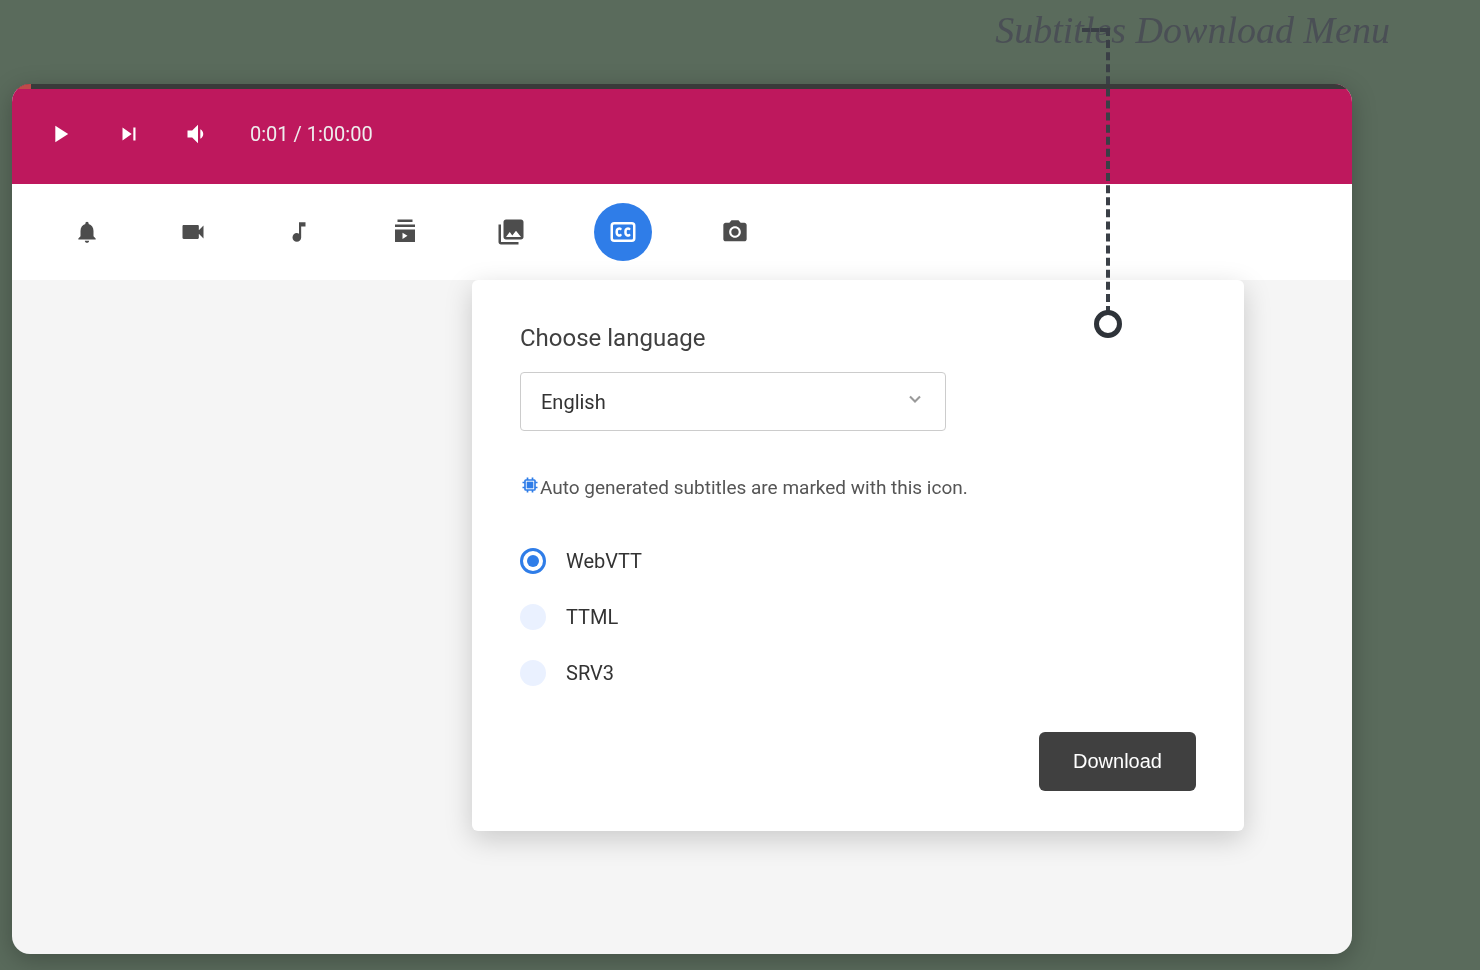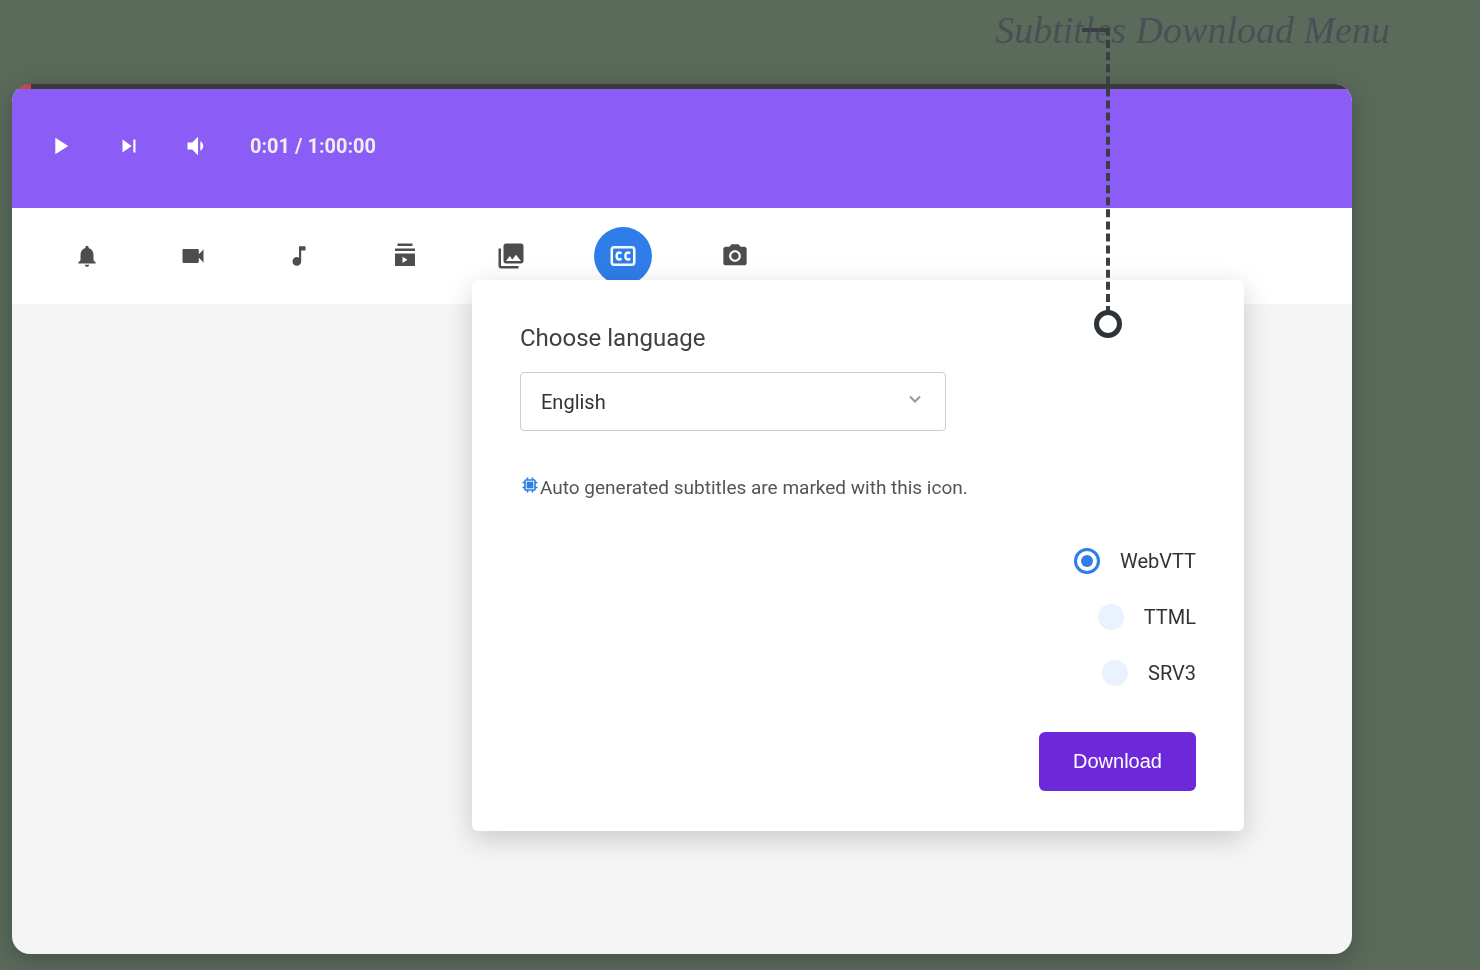--- a/index.html
+++ b/index.html
@@ -48,24 +48,23 @@
     left: 12px;
     width: 1340px;
     height: 870px;
     background: #f5f5f5;
     border-radius: 18px;
     overflow: hidden;
     box-shadow: 0 6px 24px rgba(0,0,0,0.25);
   }
 
   .video-bar {
-    height: 124px;
-    background: #8b5cf6;
+    height: 100px;
+    background: #be185d;
     position: relative;
-    font-weight: bold;
   }
   .progress-track {
     position: absolute;
     top: 0;
     left: 0;
     right: 0;
     height: 5px;
     background: #3a3a3a;
   }
   .progress-fill {
@@ -159,21 +158,20 @@
     margin-bottom: 48px;
   }
   .cpu-icon {
     color: #2f7de8;
   }
   .radio-list {
     display: flex;
     flex-direction: column;
     gap: 30px;
     margin-bottom: 46px;
-    align-items: flex-end;
   }
   .radio-item {
     display: flex;
     align-items: center;
     gap: 20px;
     font-size: 20px;
     color: #333;
     cursor: pointer;
   }
   .radio-outer {
@@ -194,21 +192,21 @@
     width: 12px;
     height: 12px;
     border-radius: 50%;
     background: #2f7de8;
   }
   .actions {
     display: flex;
     justify-content: flex-end;
   }
   .dl-btn {
-    background: #6d28d9;
+    background: #404040;
     color: #fff;
     border: none;
     border-radius: 6px;
     padding: 18px 34px;
     font-size: 20px;
     cursor: pointer;
   }
 </style>
 </head>
 <body>

